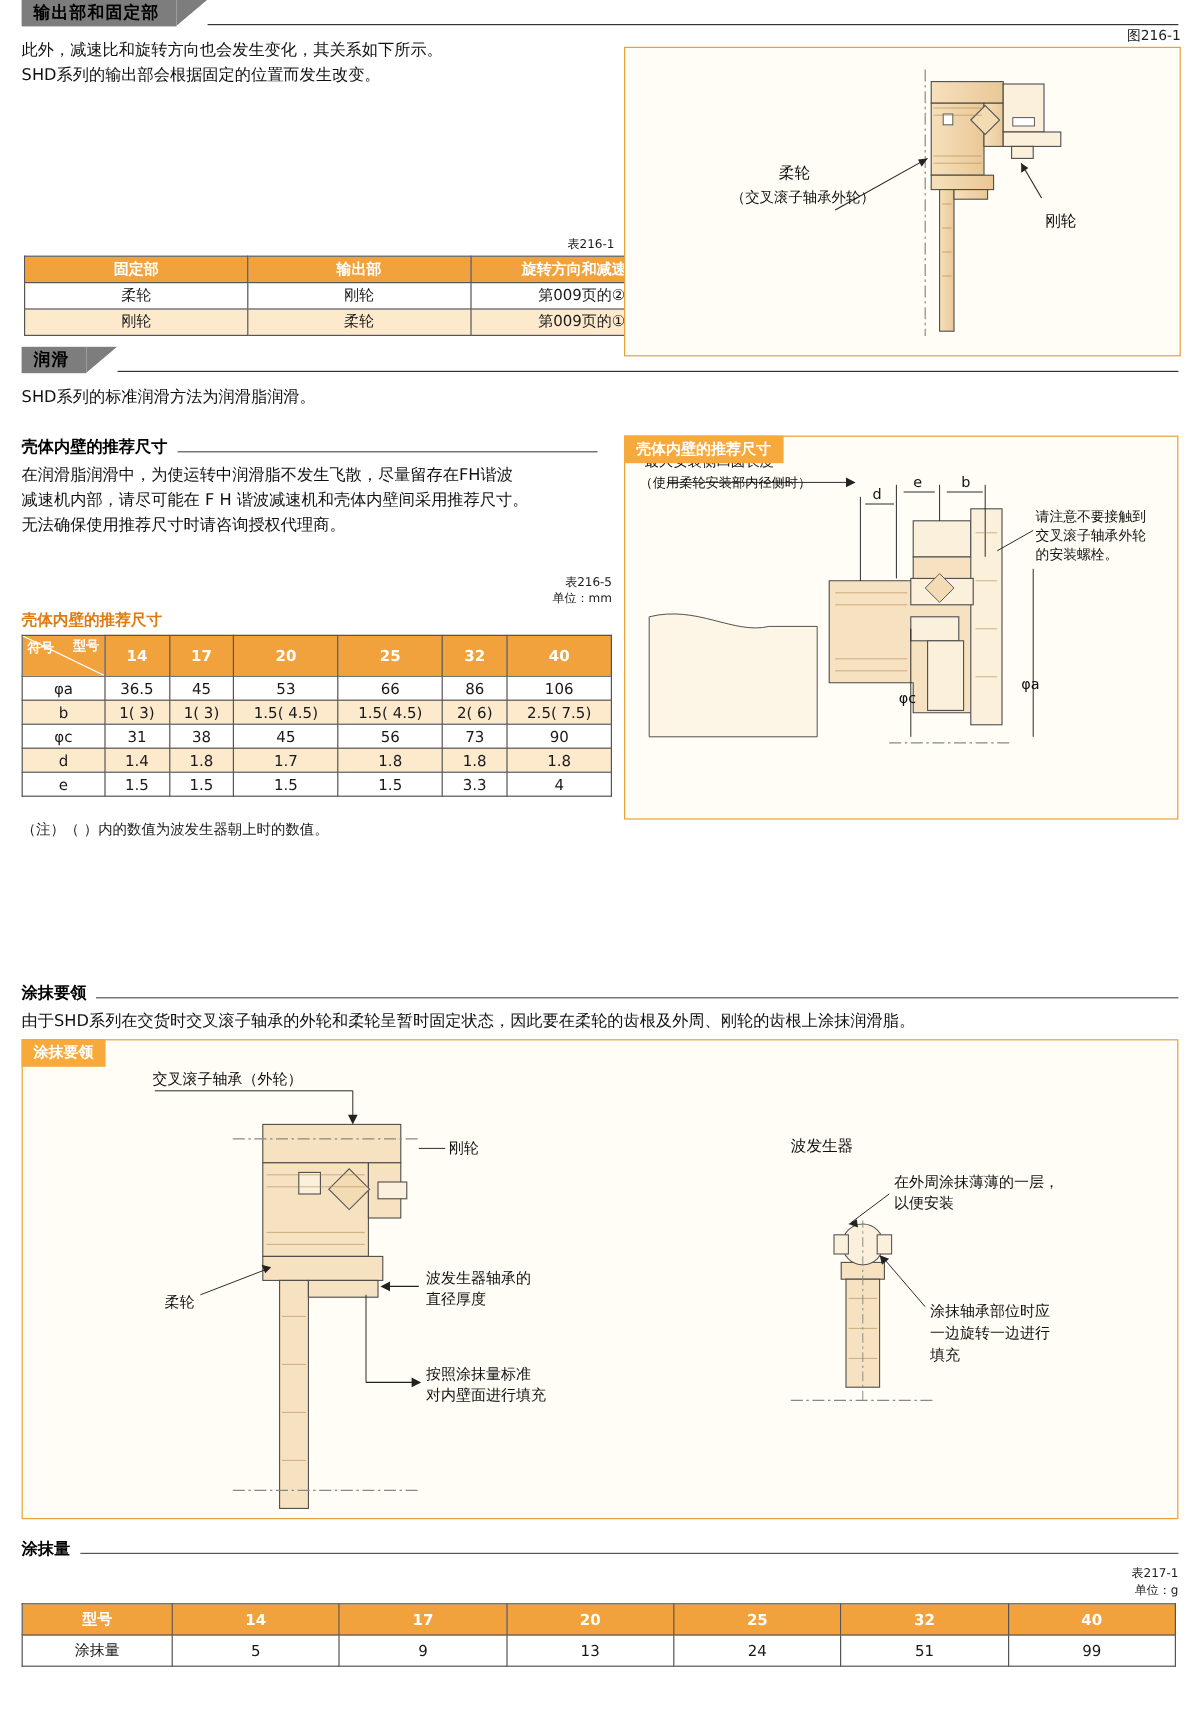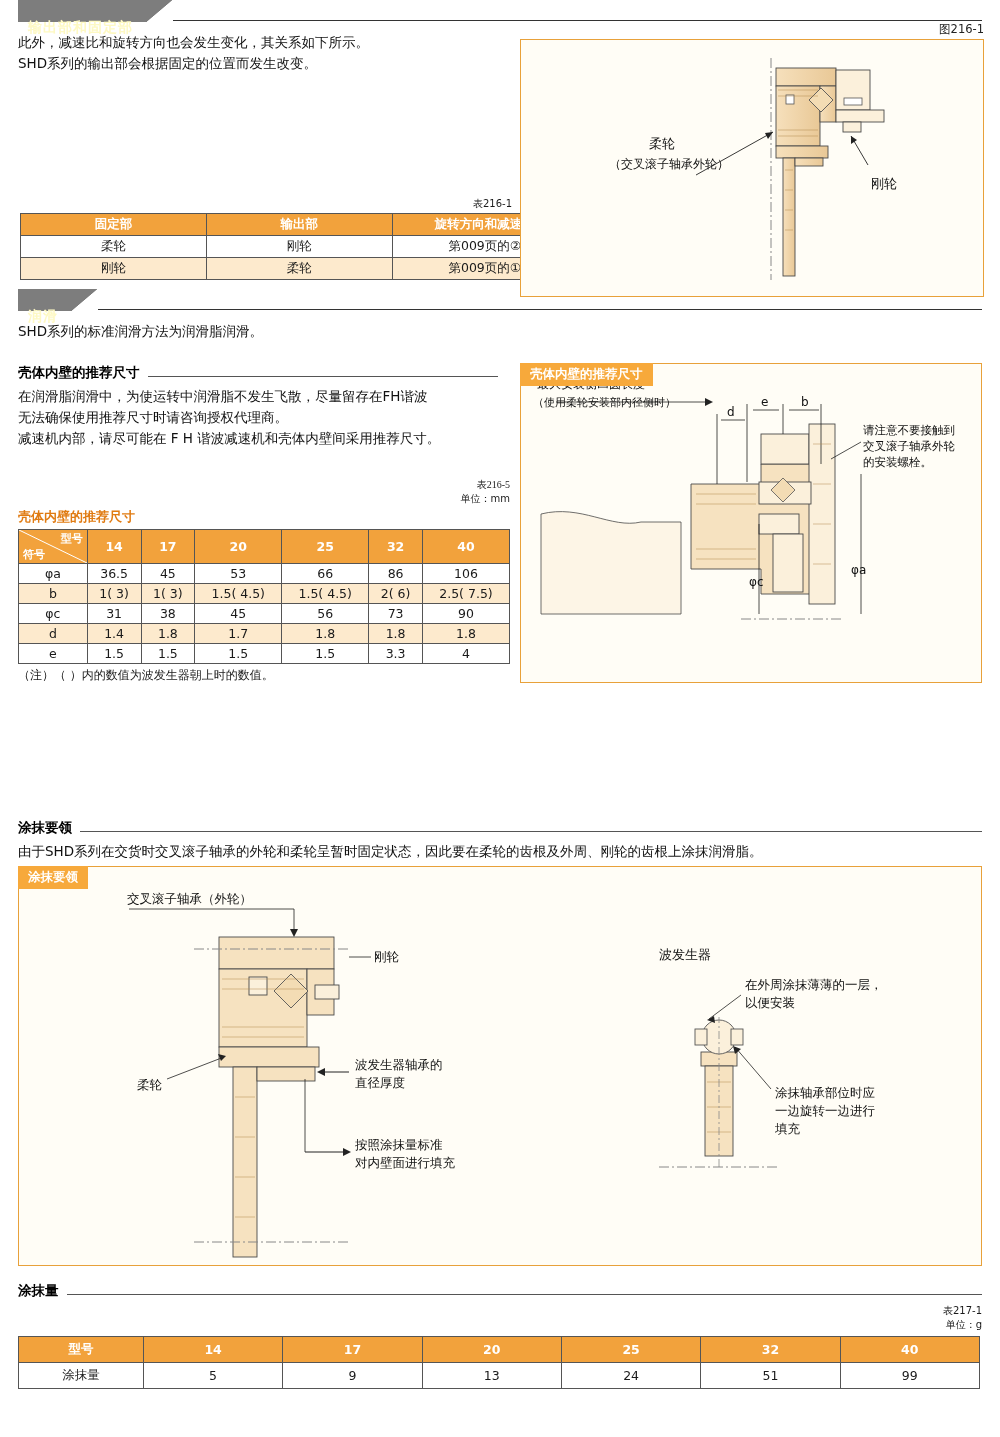--- a/index.html
+++ b/index.html
@@ -18,25 +18,25 @@
   
   .sec-head {
     position: relative;
     display: flex;
     align-items: stretch;
     height: 22px;
     margin-bottom: 10px;
   }
   .sec-head .tab {
     background: #7d7d7d;
-    color: #fef9c3;
+    color: #000000;
     font-size: 14px;
     font-weight: bold;
     line-height: 22px;
-    padding: 16px 14px 0 10px;
+    padding: 0 14px 0 10px;
     letter-spacing: 1px;
     white-space: nowrap;
   }
   .sec-head .slant {
     width: 26px;
     background: linear-gradient(to bottom right, #7d7d7d 0%, #7d7d7d 48%, transparent 50%);
   }
   .sec-head .rule {
     flex: 1;
     border-bottom: 1px solid #333;
@@ -80,21 +80,21 @@
     height: 20px;
   }
   table.dt th { background: #f2a23c; color: #fff; font-weight: bold; }
   .row-a td { background: #ffffff; }
   .row-b td { background: #fdeacd; }
 
   .tbl-cap { font-size: 10px; text-align: right; }
 
   .orange-title { color: #e07b12; font-weight: bold; font-size: 13px; }
 
-  .note { font-size: 12px; margin-top: 3px; }
+  .note { font-size: 12px; margin-top: 19px; }
 
   svg { display: block; }
   .cjk { font-family: "DejaVu Sans", "Liberation Sans", sans-serif; }
 </style>
 </head>
 <body>
 
 <div class="page">
 
   <div class="sec-head">
@@ -198,37 +198,37 @@
     <div class="body-text" style="margin-top:10px;">SHD系列的标准润滑方法为润滑脂润滑。</div>
 
     <div class="sub-head" style="width:480px; margin-top:22px;">
       <span class="label">壳体内壁的推荐尺寸</span>
       <span class="rule"></span>
     </div>
 
     <div style="position:relative;">
       <div style="width:492px;">
         <div class="body-text">在润滑脂润滑中，为使运转中润滑脂不发生飞散，尽量留存在FH谐波</div>
+        <div class="body-text">减速机内部，请尽可能在 F H 谐波减速机和壳体内壁间采用推荐尺寸。</div>
         <div class="body-text">无法确保使用推荐尺寸时请咨询授权代理商。</div>
-        <div class="body-text">减速机内部，请尽可能在 F H 谐波减速机和壳体内壁间采用推荐尺寸。</div>
       </div>
 
       <div style="position:absolute; left:0px; top:92px; width:492px;">
-        <div class="tbl-cap" style="width:492px;font-family:Liberation Serif, serif;">表216-5</div>
+        <div class="tbl-cap" style="width:492px;">表216-5</div>
         <div class="tbl-cap" style="width:492px;">单位：mm</div>
         <div class="orange-title" style="margin-top:2px;">壳体内壁的推荐尺寸</div>
         <table class="dt" style="width:492px; margin-top:3px;">
           <tbody>
               <tr>
             <th style="width:14%; padding:0; position:relative; height:34px;">
               <svg width="68" height="33" viewBox="0 0 68 33" style="position:absolute;left:0;top:0;">
                 <line x1="0" y1="0" x2="68" y2="33" stroke="#fff" stroke-width="1"></line>
               </svg>
               <span style="position:absolute; right:4px; top:1px; font-size:11px;">型号</span>
-              <span style="position:absolute; left:4px; bottom:1px; font-size:11px;">符号</span>
+              <span style="position:absolute; left:4px; bottom:16px; font-size:11px;">符号</span>
             </th>
             <th>14</th>
             <th>17</th>
             <th>20</th>
             <th>25</th>
             <th>32</th>
             <th>40</th>
           </tr>
           <tr class="row-a">
             <td>φa</td>

